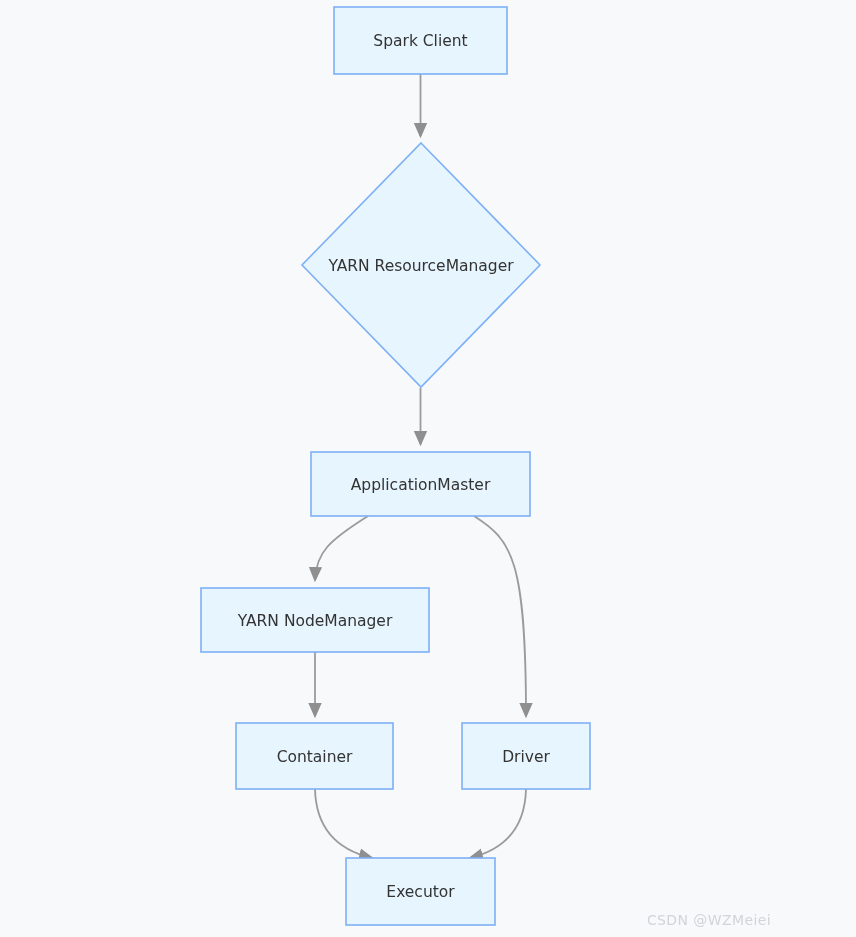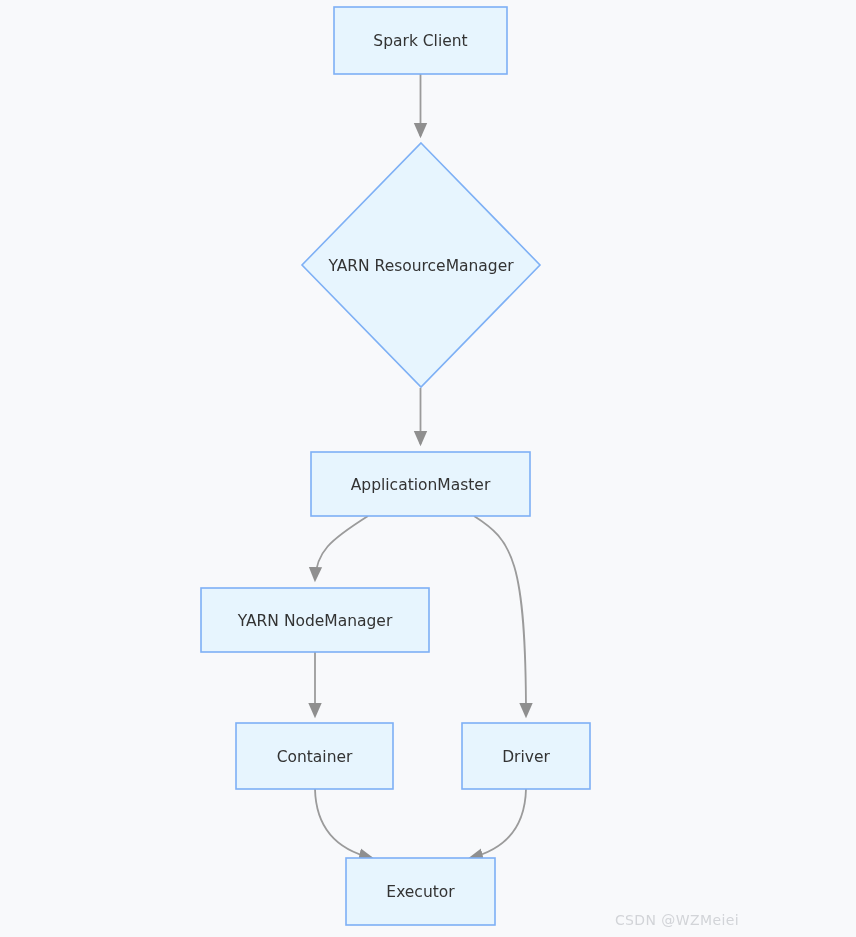--- a/index.html
+++ b/index.html
@@ -10,20 +10,21 @@
     width: 856px;
     height: 937px;
     background: #f8f9fb;
     font-family: "DejaVu Sans", sans-serif;
     overflow: hidden;
   }
   #diagram-root {
     position: relative;
     width: 743px;
     height: 937px;
+    padding-left: 44px;
   }
   svg#flow-svg {
     position: absolute;
     left: 0;
     top: 0;
     width: 856px;
     height: 937px;
   }
   .node-label {
     font-family: "DejaVu Sans", sans-serif;
@@ -37,21 +38,21 @@
     stroke: #7eb0f5;
     stroke-width: 1.6;
   }
   .edge-path {
     fill: none;
     stroke: #9b9b9b;
     stroke-width: 1.8;
   }
   .watermark-text {
     position: absolute;
-    right: 4px;
+    right: 16px;
     bottom: 9px;
     font-family: "DejaVu Sans", sans-serif;
     font-size: 14px;
     color: #d2d4d8;
     letter-spacing: 0.4px;
     white-space: nowrap;
     user-select: none;
   }
 </style>
 </head>

